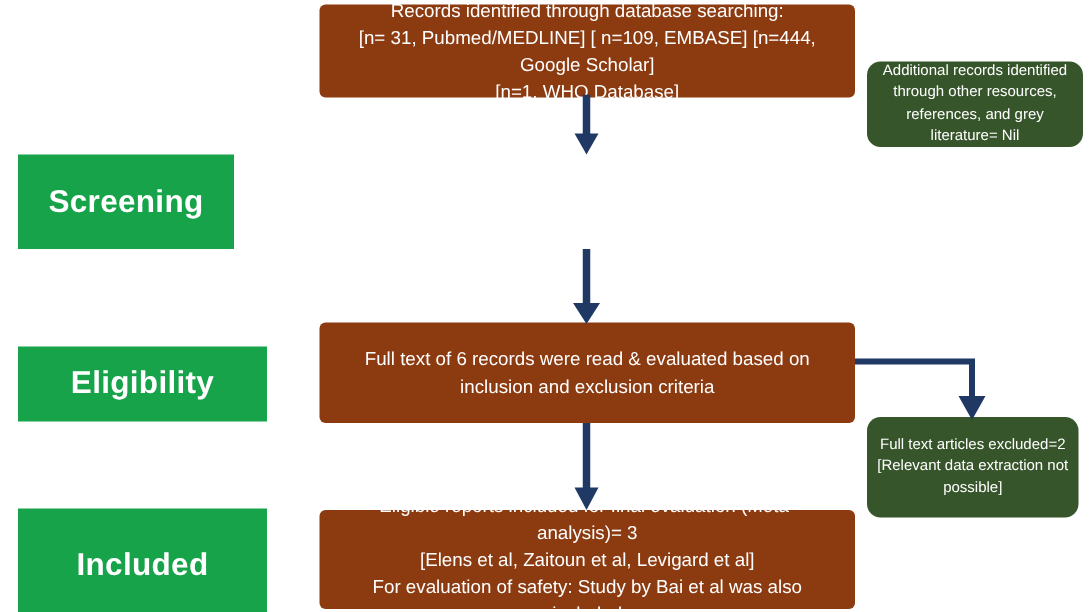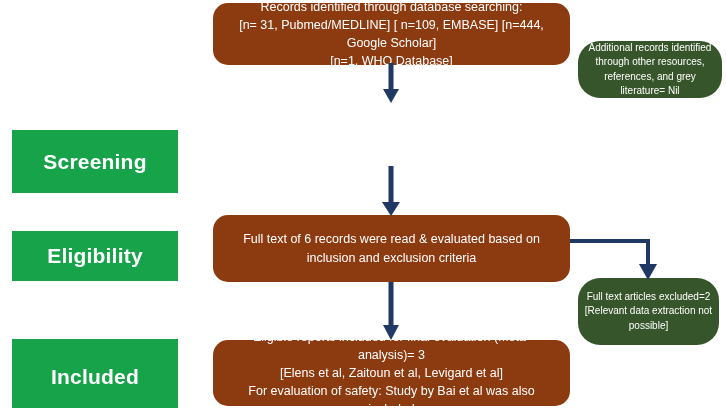--- a/index.html
+++ b/index.html
@@ -34,38 +34,38 @@
     text-align: center;
     box-sizing: border-box;
     line-height: 1.1;
   }
 
   
   .flow-box {
     position: absolute;
     background: #8c3a10;
     color: #ffffff;
-    border-radius: 15px;
+    border-radius: 4px;
     display: flex;
     align-items: center;
     justify-content: center;
     text-align: center;
     box-sizing: border-box;
     font-size: 12.5px;
     line-height: 1.45;
     padding: 16px 12px;
     white-space: pre-line;
   }
 
   
   .note-box {
     position: absolute;
     background: #37552a;
     color: #ffffff;
-    border-radius: 22px;
+    border-radius: 9px;
     display: flex;
     align-items: center;
     justify-content: center;
     text-align: center;
     box-sizing: border-box;
     font-size: 10px;
     line-height: 1.45;
     padding: 3px 6px;
     white-space: pre-line;
   }
@@ -75,21 +75,21 @@
     position: absolute;
     pointer-events: none;
   }
 </style>
 </head>
 <body>
 
 <div id="diagram">
 
 
-  <div class="stage-label" style="left:12px; top:130px; width:166px; height:63px;">
+  <div class="stage-label" style="left:12px; top:103px; width:144px; height:63px;">
     <span>Screening</span>
   </div>
 
   <div class="stage-label" style="left:12px; top:231px; width:166px; height:50px;">
     <span>Eligibility</span>
   </div>
 
   <div class="stage-label" style="left:12px; top:339px; width:166px; height:76px;">
     <span>Included</span>
   </div>

